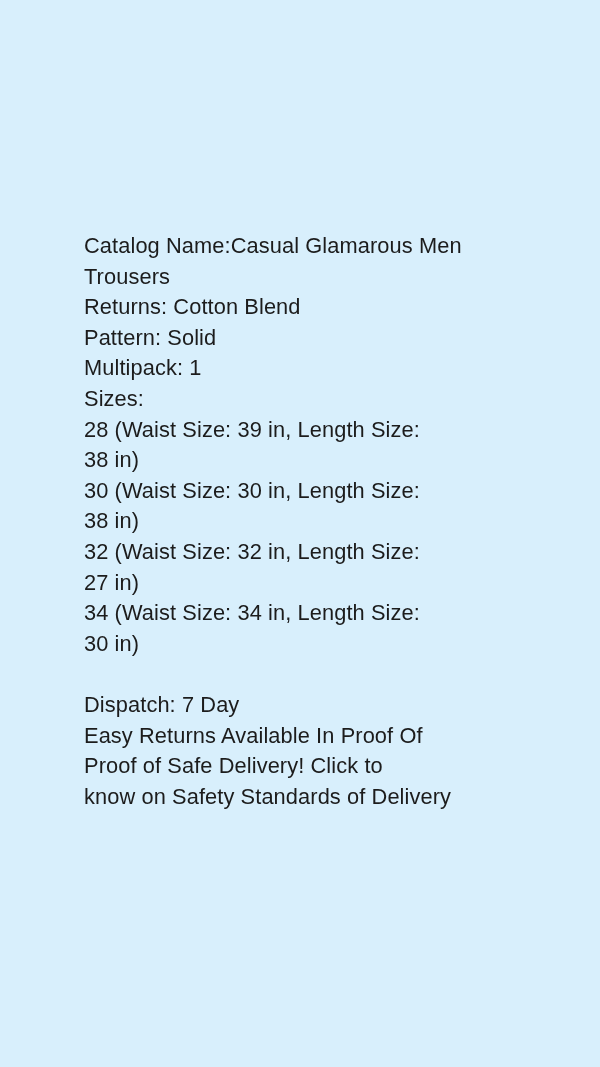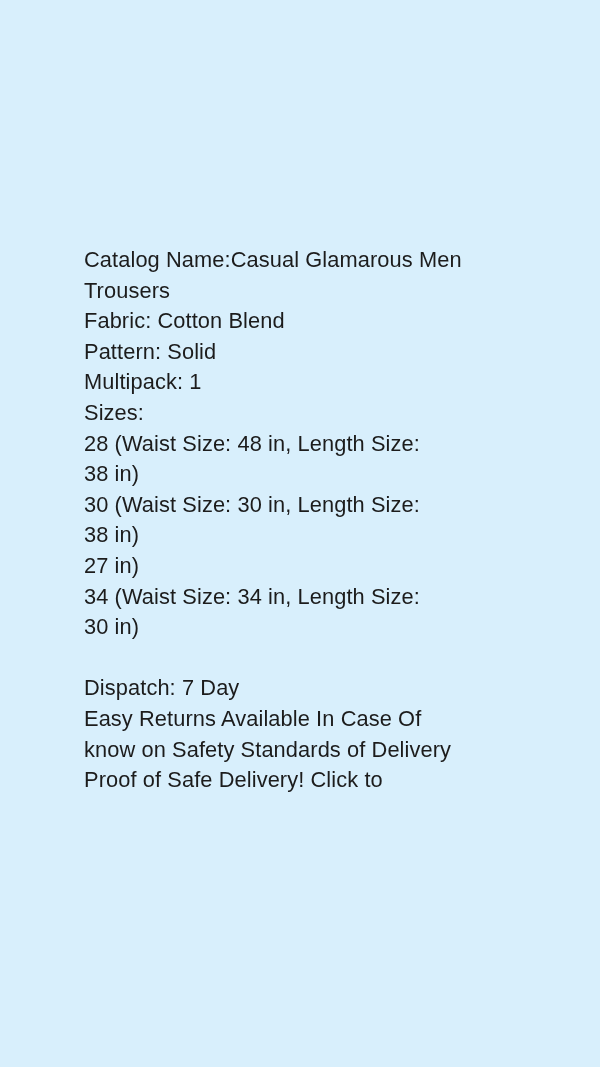--- a/index.html
+++ b/index.html
@@ -10,48 +10,49 @@
     width: 600px;
     height: 1067px;
     background: #d8effc;
     position: relative;
     overflow: hidden;
     font-family: "Liberation Sans", sans-serif;
   }
   .description-block {
     position: absolute;
     left: 84px;
-    top: 245px;
+    top: 231px;
     width: 480px;
     color: #1c1c1c;
     font-size: 21.8px;
     line-height: 30.6px;
     font-weight: 400;
     letter-spacing: 0.1px;
   }
   .line {
     min-height: 30.6px;
     white-space: nowrap;
   }
 </style>
 </head>
 <body>
 
 <div class="description-block">
   <div class="line">Catalog Name:Casual Glamarous Men</div>
   <div class="line">Trousers</div>
-  <div class="line">Fabric: Cotton Blend</div>
+  <div class="line">Returns: Cotton Blend</div>
   <div class="line">Pattern: Solid</div>
   <div class="line">Multipack: 1</div>
   <div class="line">Sizes:</div>
-  <div class="line">28 (Waist Size: 48 in, Length Size:</div>
+  <div class="line">28 (Waist Size: 39 in, Length Size:</div>
   <div class="line">38 in)</div>
   <div class="line">30 (Waist Size: 30 in, Length Size:</div>
   <div class="line">38 in)</div>
+  <div class="line">32 (Waist Size: 32 in, Length Size:</div>
   <div class="line">27 in)</div>
   <div class="line">34 (Waist Size: 34 in, Length Size:</div>
   <div class="line">30 in)</div>
   <div class="line"></div>
   <div class="line">Dispatch: 7 Day</div>
-  <div class="line">Easy Returns Available In Case Of</div>
+  <div class="line">Easy Returns Available In Proof Of</div>
+  <div class="line">Proof of Safe Delivery! Click to</div>
   <div class="line">know on Safety Standards of Delivery</div>
-  <div class="line">Proof of Safe Delivery! Click to</div>
 </div>
 
 </body></html>

